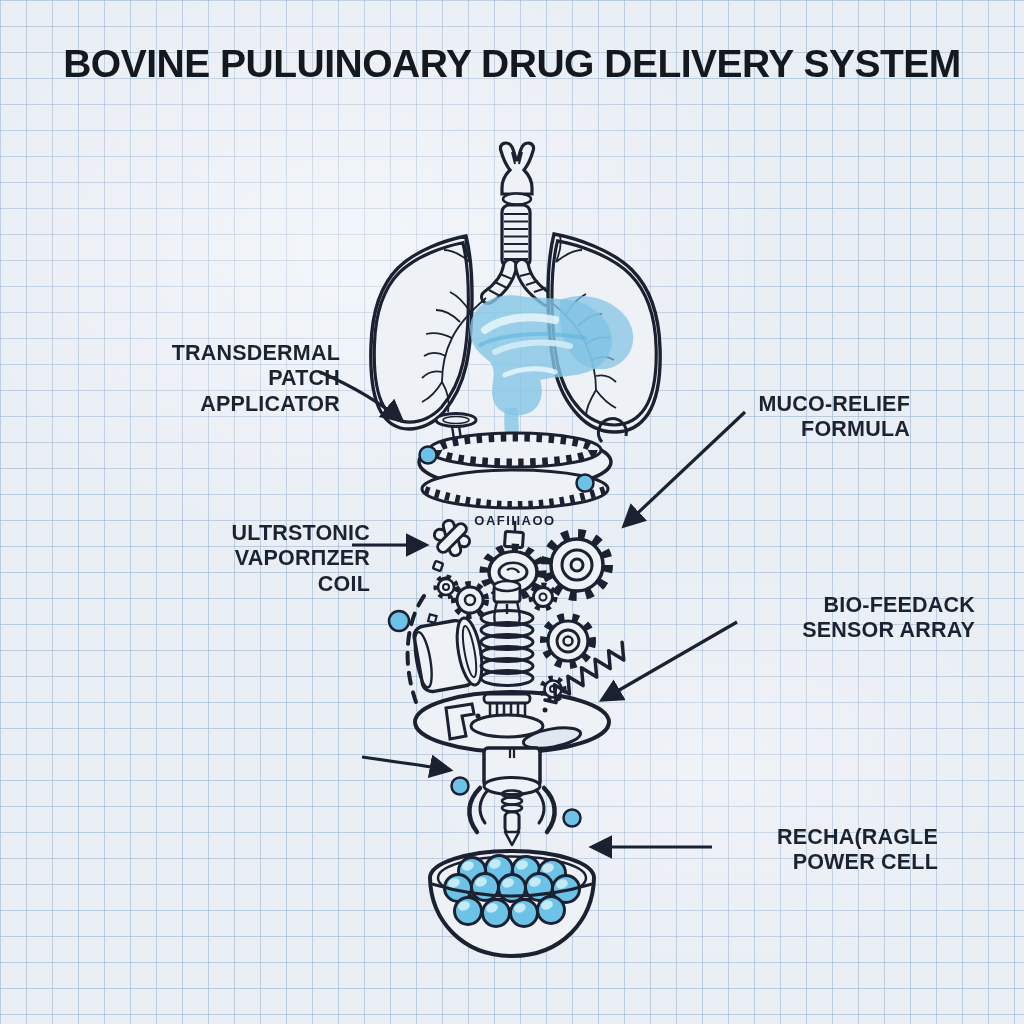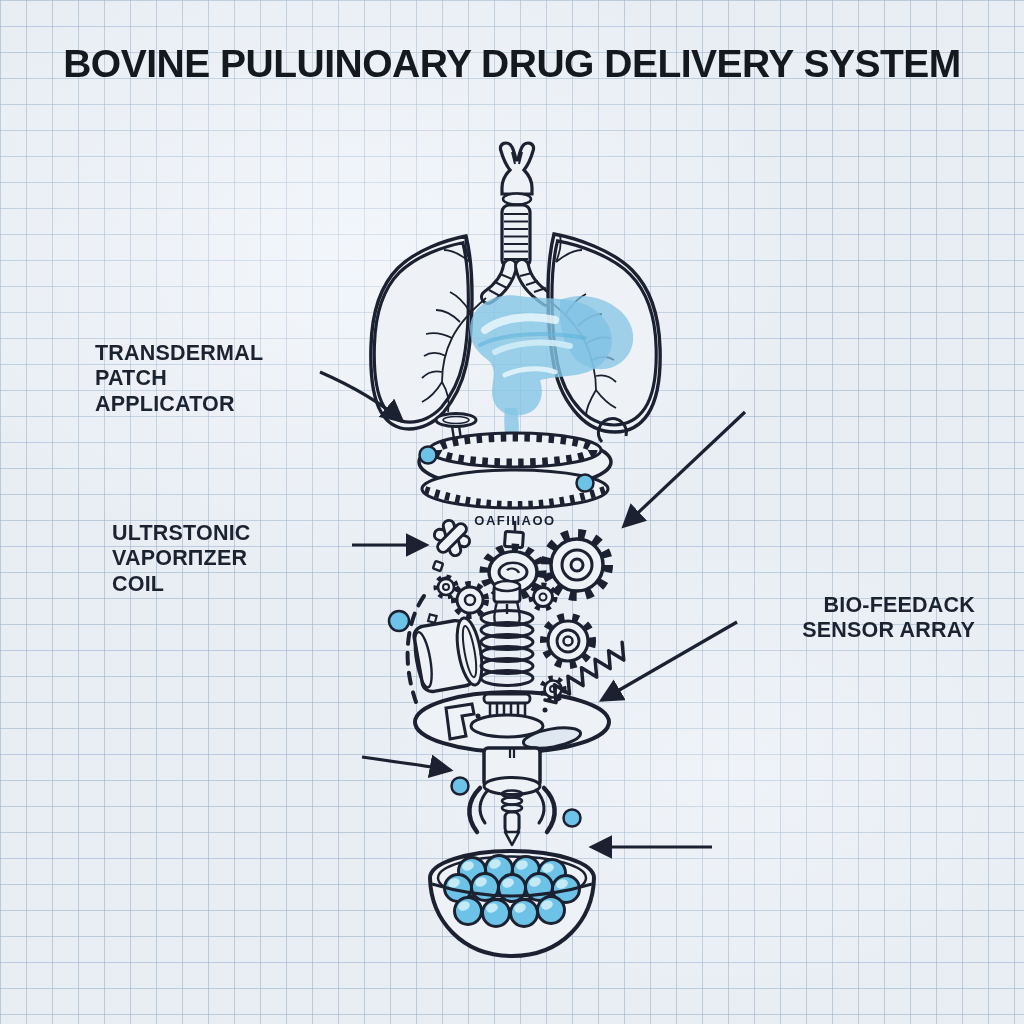--- a/index.html
+++ b/index.html
@@ -15,38 +15,42 @@
     font-family:"Liberation Sans", sans-serif;
   }
   .header{position:absolute;top:42px;left:0;right:0;text-align:center;z-index:3;}
   .title{font-size:39px;font-weight:700;letter-spacing:-0.5px;color:#14181f;}
   .patent{font-size:26px;font-weight:600;margin-top:7px;color:#171c26;letter-spacing:0;}
   .diagram-svg{position:absolute;left:0;top:0;z-index:1;}
   .callout{
     position:absolute;z-index:2;white-space:pre-line;
     font-size:21.5px;font-weight:600;line-height:1.18;letter-spacing:.2px;color:#1c2330;
   }
-  .c-center{text-align:left;}
+  .c-center{text-align:right;}
   .c-left{text-align:right;}
 </style>
 </head>
 <body>
 
 <div class="canvas">
 
   <div class="header">
     <div class="title">BOVINE PULUINOARY DRUG DELIVERY SYSTEM</div>
   </div>
 
   <div class="callout c-center" style="left:95px;top:341px;width:245px;">TRANSDERMAL PATCH
 APPLICATOR</div>
+  <div class="callout c-center" style="left:735px;top:392px;width:175px;">MUCO-RELIEF
+FORMULA</div>
   <div class="callout c-center" style="left:112px;top:521px;width:258px;">ULTRSTONIC VAPORΠZER
 COIL</div>
   <div class="callout c-left" style="left:755px;top:593px;width:220px;">BIO-FEEDACK
 SENSOR ARRAY</div>
+  <div class="callout c-left" style="left:728px;top:825px;width:210px;">RECHA(RAGLE
+POWER CELL</div>
 
   <svg class="diagram-svg" width="1024" height="1024" viewBox="0 0 1024 1024">
     <defs>
       <marker id="arr" viewBox="0 0 10 10" refX="8.5" refY="5" markerWidth="7.5" markerHeight="7.5" orient="auto-start-reverse">
         <path d="M0,0 L10,5 L0,10 z" fill="#1b2130"></path>
       </marker>
     </defs>
 
     <g fill="#eef2f7" stroke="#1b2130">
       <path d="M501,151 C498,143 508,140 512,147 C514,151 515,155 516,160 L518,160 C519,155 520,151 522,147 C526,140 536,143 533,151 C531,158 528,165 524,170 C529,175 532,181 532,188 L532,194 L502,194 L502,188 C502,181 505,175 510,170 C506,165 503,158 501,151 Z" stroke-width="3.2"></path>

